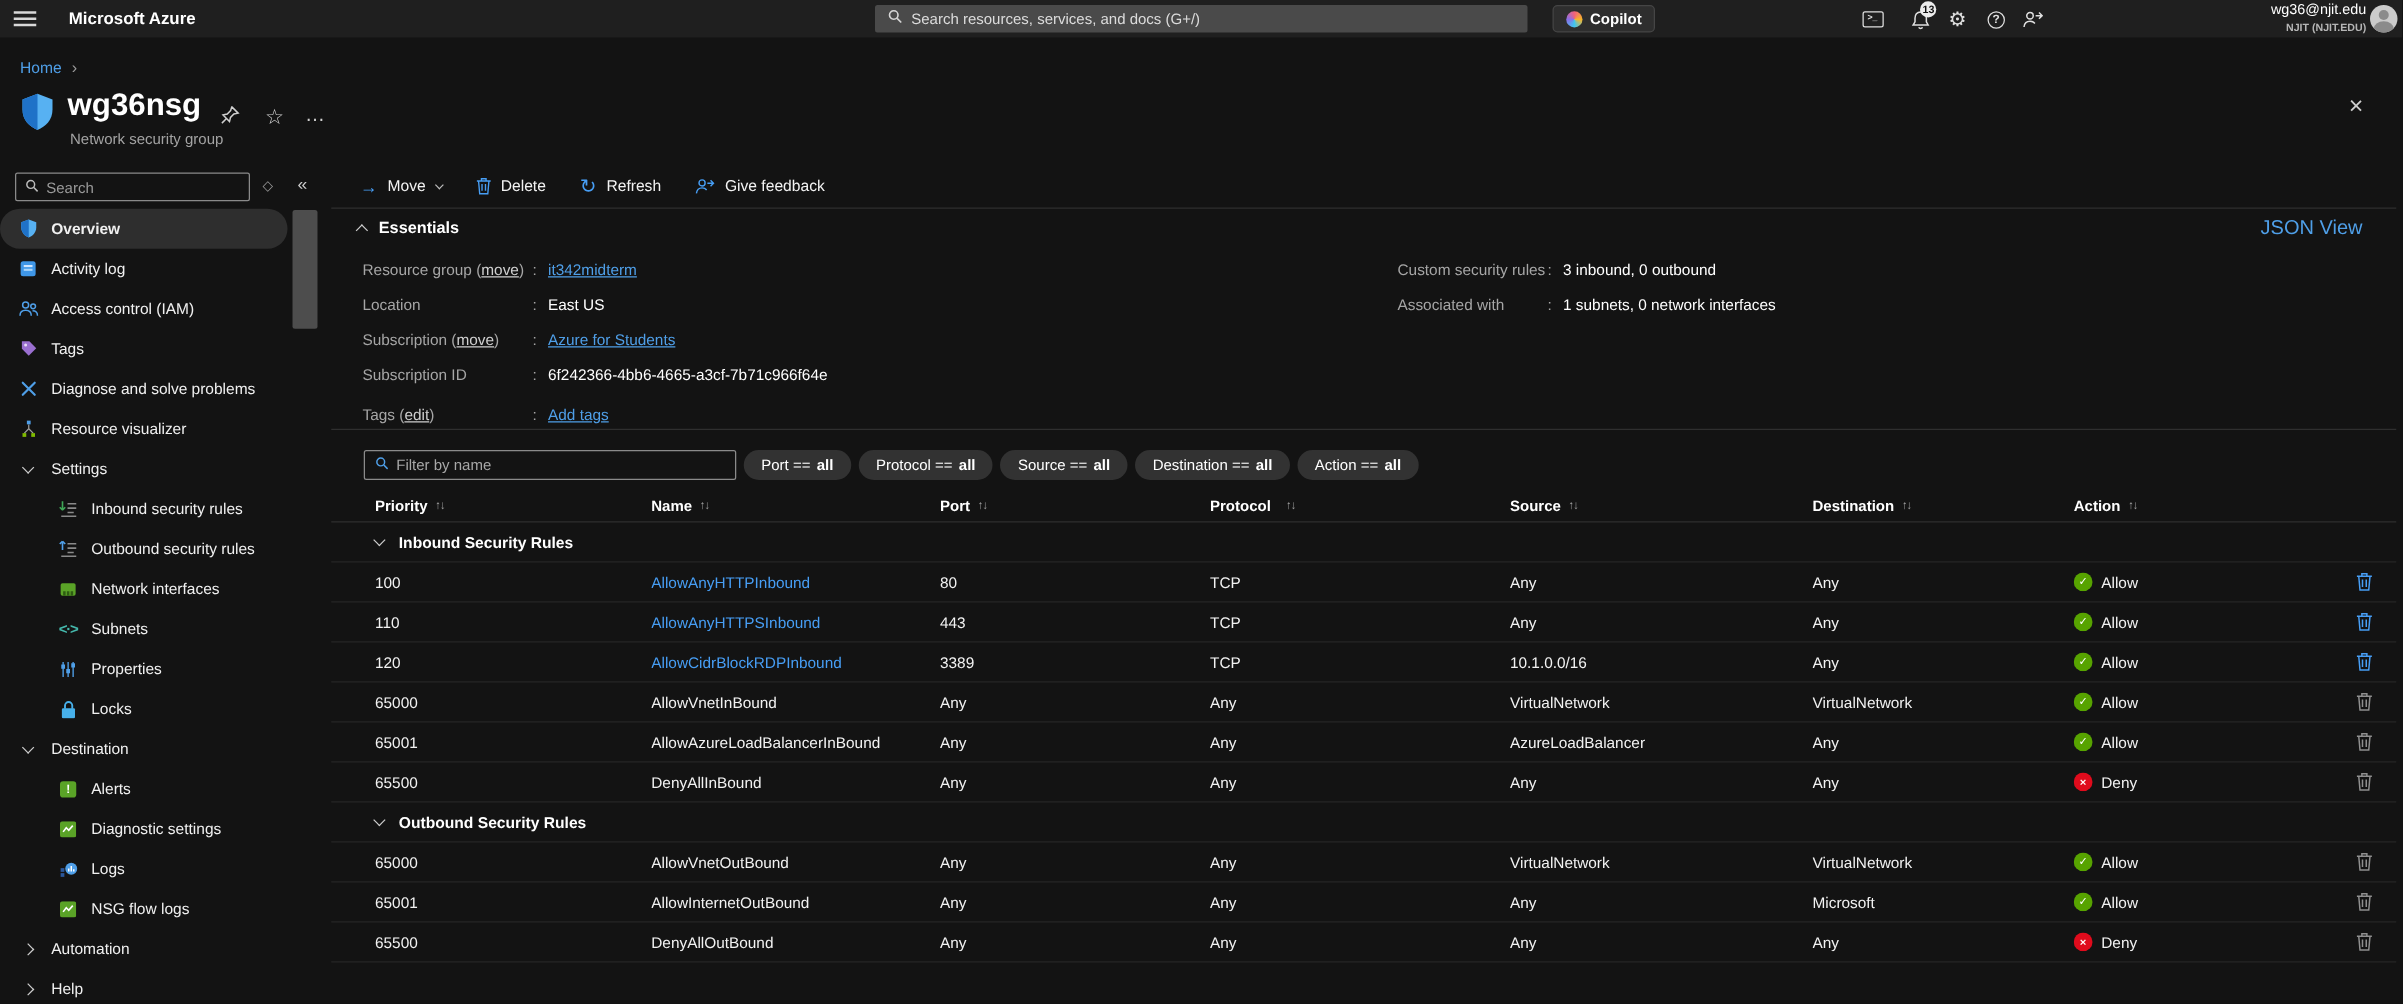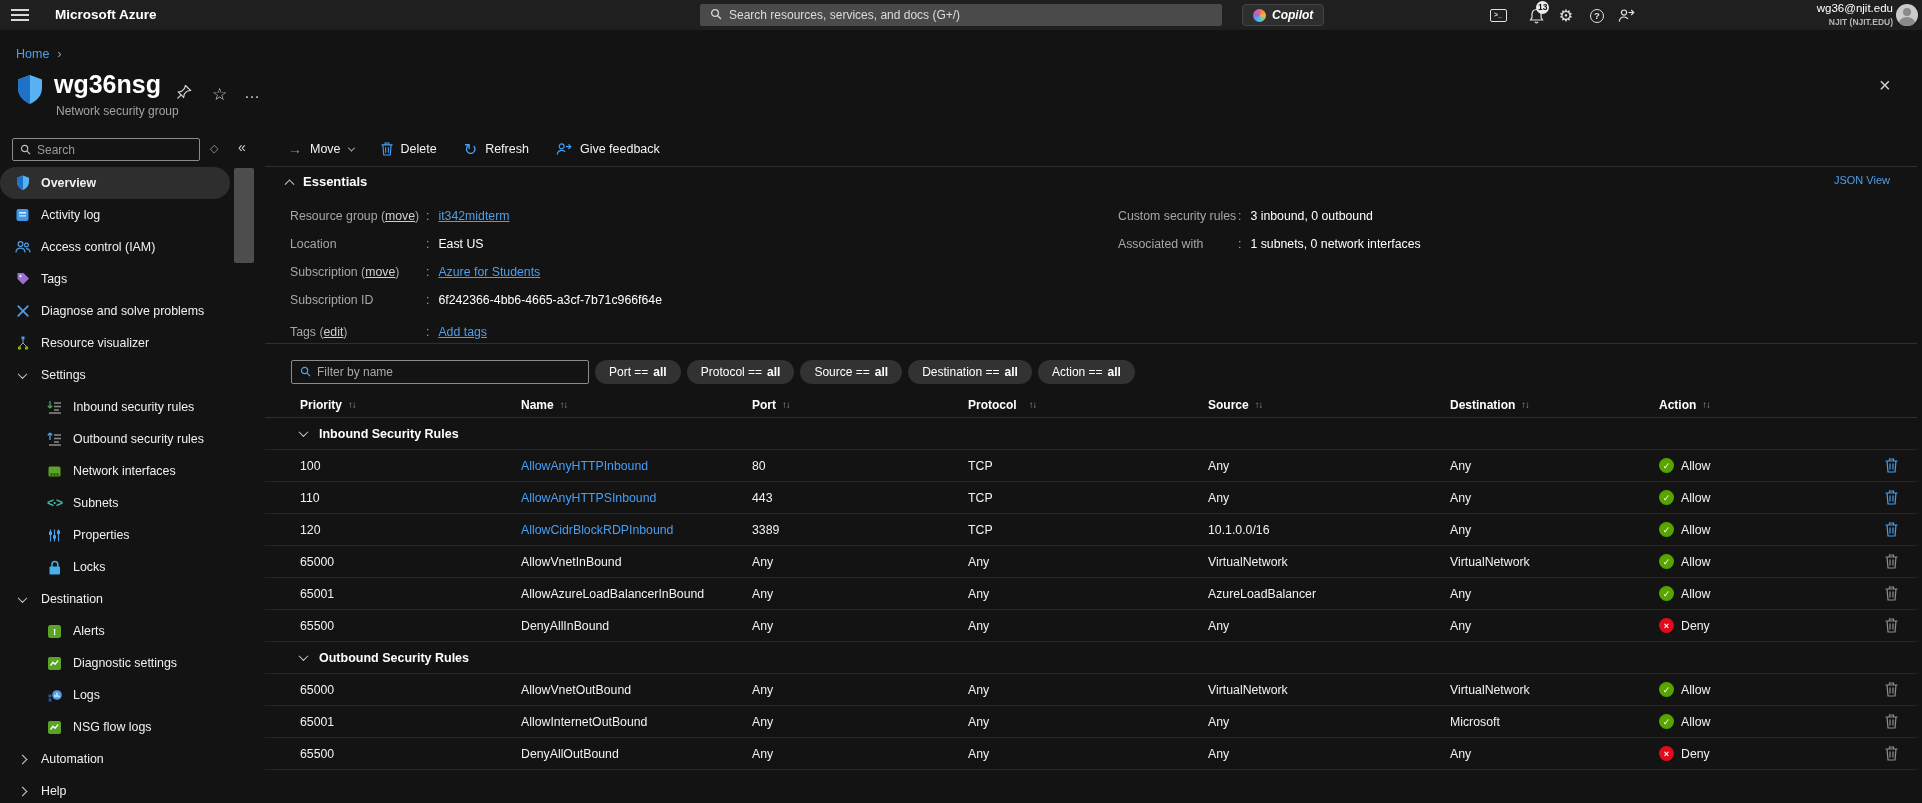--- a/index.html
+++ b/index.html
@@ -8,21 +8,21 @@
   a { text-decoration:none; }
 
   
   #topbar { position:absolute; left:0; top:0; width:1922px; height:30px; background:#1f1f1f; z-index:10; }
   .burger { position:absolute; left:11px; top:9px; width:18px; height:12px; display:flex; flex-direction:column; justify-content:space-between; cursor:pointer; }
   .burger i { display:block; height:2px; background:#d8d8d8; }
   .product { position:absolute; left:55px; top:7px; font-size:13.5px; font-weight:700; color:#fff; }
   .gsearch { position:absolute; left:700px; top:4px; width:522px; height:22px; background:#4a4a4a; border-radius:2px; display:flex; align-items:center; padding:0 10px; gap:7px; }
   .gsearch input { flex:1; background:transparent; border:none; outline:none; color:#f0f0f0; font-size:12px; font-family:inherit; }
   .gsearch input::placeholder { color:#dcdcdc; }
-  .copilot { position:absolute; left:1242px; top:4px; height:22px; padding:0 10px; background:#2e2e2e; border:1px solid #454545; border-radius:4px; display:flex; align-items:center; gap:6px; cursor:pointer;font-style:italic; }
+  .copilot { position:absolute; left:1242px; top:4px; height:22px; padding:0 10px; background:#2e2e2e; border:1px solid #454545; border-radius:4px; display:flex; align-items:center; gap:6px; cursor:pointer; }
   .cp-logo { width:13px; height:13px; border-radius:50%; background:conic-gradient(#f2617a,#f7b529,#3ec6f0,#8a6fe8,#f2617a); }
   .copilot span { font-size:12px; font-weight:700; color:#fff; }
   .tico { position:absolute; top:7px; width:18px; height:17px; display:flex; align-items:center; justify-content:center; color:#e0e0e0; cursor:pointer; }
   .term-box { width:17px; height:13px; border:1.3px solid #e0e0e0; border-radius:2px; font-size:7px; line-height:10px; text-align:center; color:#e0e0e0; font-weight:700; }
   .gear { font-size:16px; }
   .help-c { width:14px; height:14px; border:1.3px solid #e0e0e0; border-radius:50%; font-size:9.5px; line-height:12px; text-align:center; font-weight:700; }
   .nbadge { position:absolute; left:1536px; top:1px; min-width:13px; height:13px; border-radius:7px; background:#ececec; color:#111; font-size:8.5px; font-weight:700; text-align:center; line-height:13px; padding:0 2px; z-index:11; }
   .uinfo { position:absolute; right:29px; top:3px; text-align:right; line-height:1; }
   .uemail { font-size:11.5px; color:#fff; }
   .utenant { font-size:8.5px; font-weight:700; color:#b5b5b5; margin-top:3px; }
@@ -59,21 +59,21 @@
   .chev.sm { width:5px; height:5px; border-color:#bdbdbd; }
   .subnet-glyph { color:#45b8ac; font-weight:700; font-size:12px; letter-spacing:-1px; }
   .alert-sq { width:13px; height:13px; background:#5aa327; border-radius:2.5px; color:#fff; font-size:9.5px; font-weight:700; text-align:center; line-height:13px; }
 
   
   #toolbar { position:absolute; left:288px; top:136px; height:26px; display:flex; align-items:center; gap:27px; }
   .tb { display:flex; align-items:center; gap:8px; font-size:12.5px; color:#f3f3f3; cursor:pointer; }
   .tbi { color:#479ef5; font-size:14px; display:flex; align-items:center; }
   .divider { position:absolute; left:265px; width:1652px; height:1px; background:#2f2f2f; }
   #ess-head { position:absolute; left:286px; top:174px; display:flex; align-items:center; gap:10px; font-size:13px; font-weight:700; color:#fff; cursor:pointer; }
-  #json-view { position:absolute; right:32px; top:174px; font-size:11px; color:#4f9fe8; cursor:pointer; }
+  #json-view { position:absolute; right:32px; top:174px; font-size:16px; color:#4f9fe8; cursor:pointer; }
   .ess-col { position:absolute; top:202px; }
   #ess-left { left:290px; }
   #ess-right { left:1118px; }
   .ess-row { height:28px; display:flex; align-items:center; font-size:12.3px; }
   .ess-label { width:136px; color:#a6a6a6; flex:none; }
   #ess-right .ess-label { width:120px; }
   .ess-colon { color:#a6a6a6; margin-right:9px; }
   .ess-val { color:#fff; }
   a.ess-val { color:#4f9fe8; text-decoration:underline; cursor:pointer; }
   .ess-inline-link { color:#d0d0d0; text-decoration:underline; cursor:pointer; }

